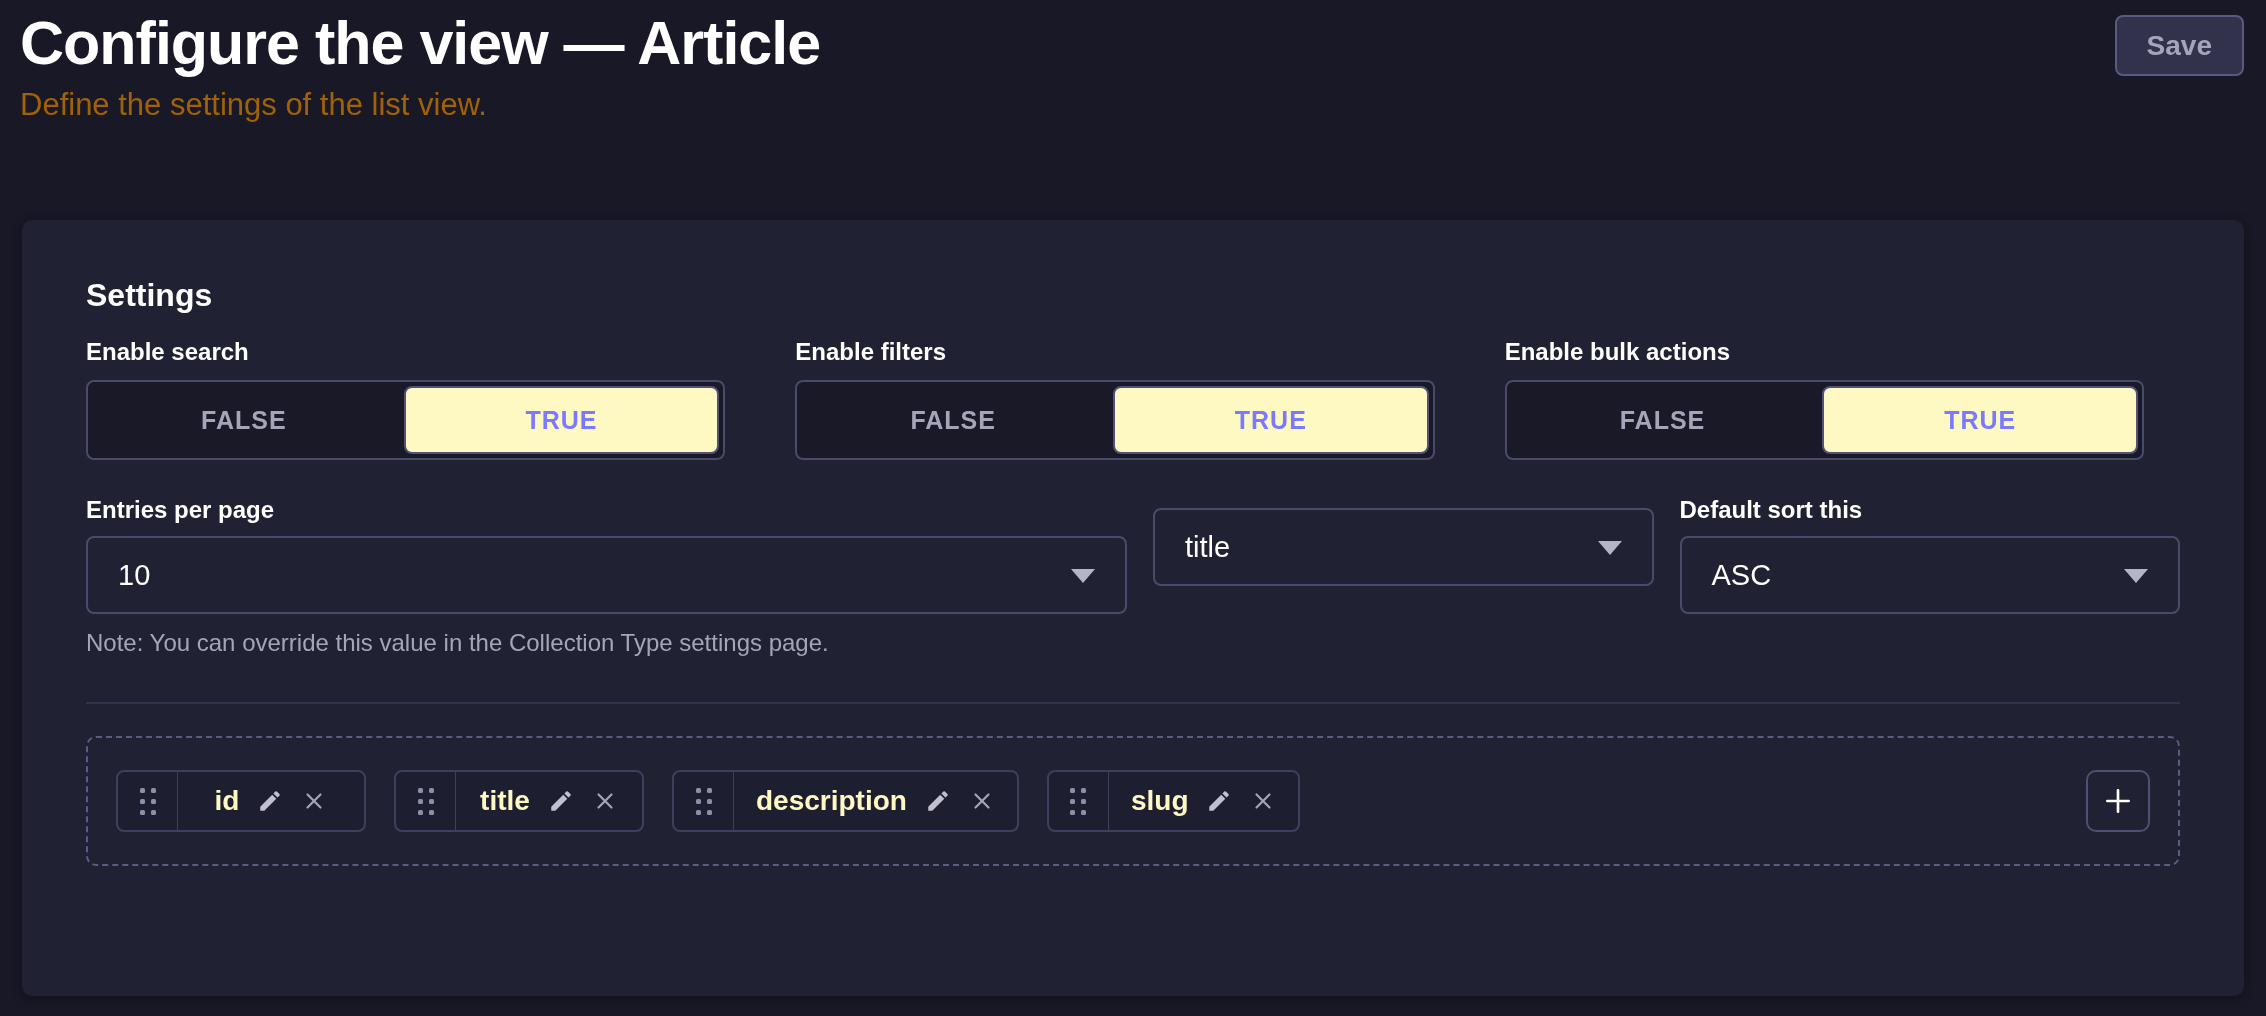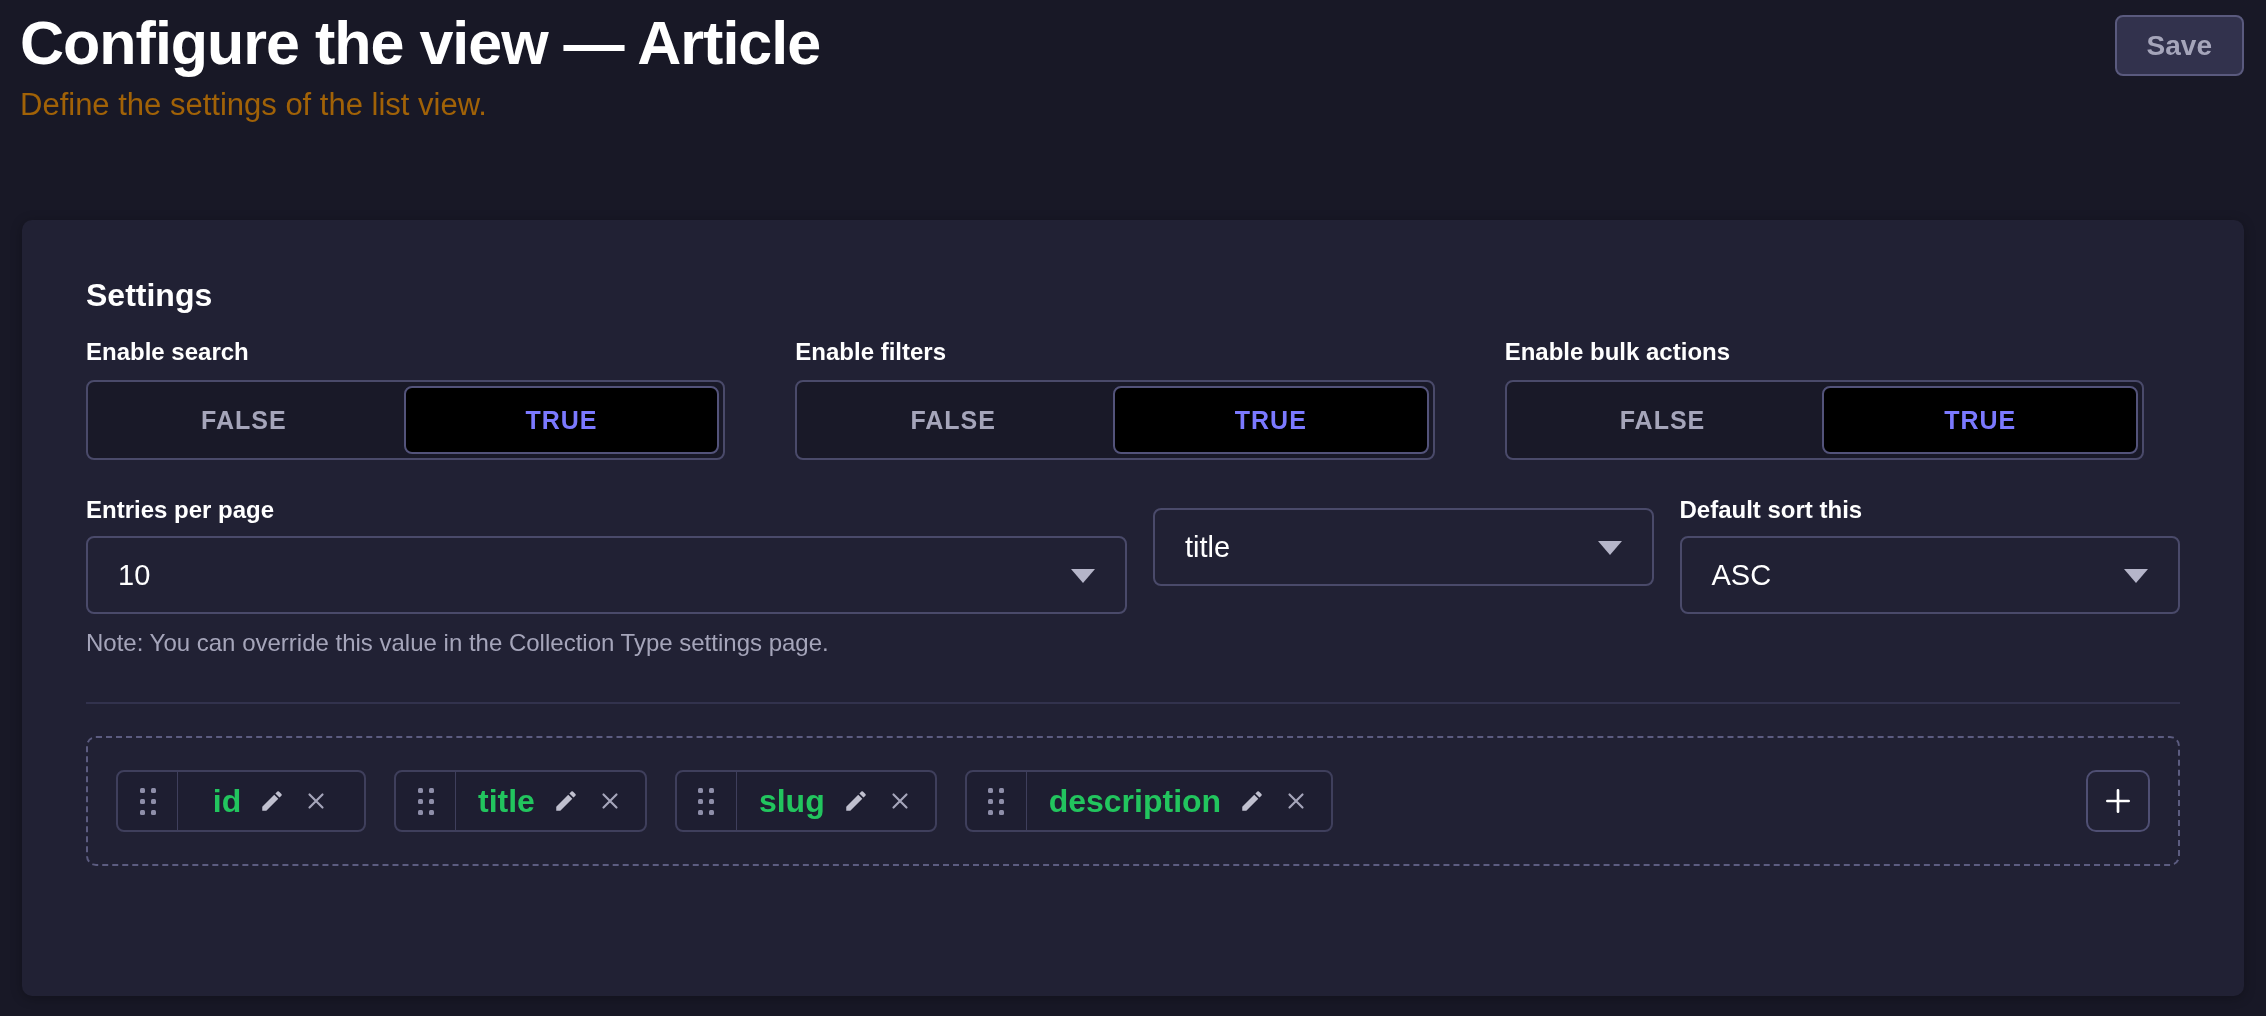--- a/index.html
+++ b/index.html
@@ -51,21 +51,21 @@
     background:#191928; border:2px solid #4a4a6a; border-radius:8px;
     display:flex; overflow:hidden;justify-content:space-between;
   }
   .toggle-off {
     flex:1; display:flex; align-items:center; justify-content:center;
     font-size:25px; font-weight:700; letter-spacing:1px; color:#a5a5ba;
     cursor:pointer;
   }
   .toggle-on {
     flex:1; margin:4px; display:flex; align-items:center; justify-content:center;
-    background:#000000; border:2px solid #53537a; border-radius:8px;
+    background:#fef9c3; border:2px solid #53537a; border-radius:8px;
     font-size:25px; font-weight:700; letter-spacing:1px; color:#7b79ff;
     cursor:pointer;
   }
 
   
   .select-row {
     margin-top:36px;
     display:grid; grid-template-columns:2.08fr 1fr 1fr; column-gap:26px;
   }
   .select-box {
@@ -100,21 +100,21 @@
   .chip-handle {
     width:60px; border-right:1px solid #3f3f5c;
     display:flex; align-items:center; justify-content:center; cursor:grab;
   }
   .dots { display:grid; grid-template-columns:repeat(2,5px); grid-auto-rows:5px; gap:6px; }
   .dots i { width:5px; height:5px; border-radius:1.5px; background:#8e8ea9; }
   .chip-body {
     flex:1; display:flex; align-items:center; justify-content:center;
     gap:18px; padding:0 22px;
   }
-  .chip-label { font-size:32px; font-weight:700; color:#22c55e; }
+  .chip-label { font-size:28px; font-weight:700; color:#fef9c3; }
   .icon-btn { display:flex; align-items:center; cursor:pointer; background:none; border:none; padding:0; }
 
   .spacer { flex:1; }
   .add-btn {
     width:64px; height:62px; flex:0 0 auto;
     background:transparent; border:2px solid #4f4f73; border-radius:10px;
     display:flex; align-items:center; justify-content:center; cursor:pointer;
   }
 </style>
 </head>
@@ -248,21 +248,21 @@
         <span class="dots">
             <i></i>
             <i></i>
             <i></i>
             <i></i>
             <i></i>
             <i></i>
           </span>
       </div>
       <div class="chip-body">
-        <span class="chip-label">slug</span>
+        <span class="chip-label">description</span>
         <button class="icon-btn">
           <svg width="26" height="26" viewBox="0 0 24 24" fill="#c0c0cf">
               <path d="M3 17.25V21h3.75L17.8 9.94l-3.75-3.75L3 17.25zM20.71 7.04a1 1 0 0 0 0-1.41l-2.34-2.34a1 1 0 0 0-1.41 0l-1.83 1.83 3.75 3.75 1.83-1.83z"></path>
             </svg>
         </button>
         <button class="icon-btn">
           <svg width="26" height="26" viewBox="0 0 24 24">
               <path d="M6 6l12 12M18 6L6 18" stroke="#a5a5ba" stroke-width="2" stroke-linecap="round"></path>
             </svg>
         </button>
@@ -274,21 +274,21 @@
         <span class="dots">
             <i></i>
             <i></i>
             <i></i>
             <i></i>
             <i></i>
             <i></i>
           </span>
       </div>
       <div class="chip-body">
-        <span class="chip-label">description</span>
+        <span class="chip-label">slug</span>
         <button class="icon-btn">
           <svg width="26" height="26" viewBox="0 0 24 24" fill="#c0c0cf">
               <path d="M3 17.25V21h3.75L17.8 9.94l-3.75-3.75L3 17.25zM20.71 7.04a1 1 0 0 0 0-1.41l-2.34-2.34a1 1 0 0 0-1.41 0l-1.83 1.83 3.75 3.75 1.83-1.83z"></path>
             </svg>
         </button>
         <button class="icon-btn">
           <svg width="26" height="26" viewBox="0 0 24 24">
               <path d="M6 6l12 12M18 6L6 18" stroke="#a5a5ba" stroke-width="2" stroke-linecap="round"></path>
             </svg>
         </button>

